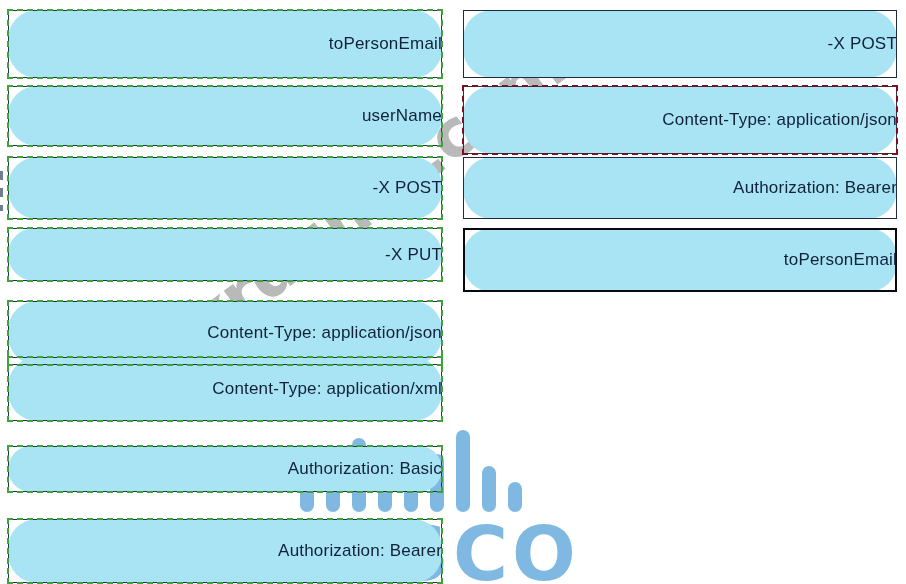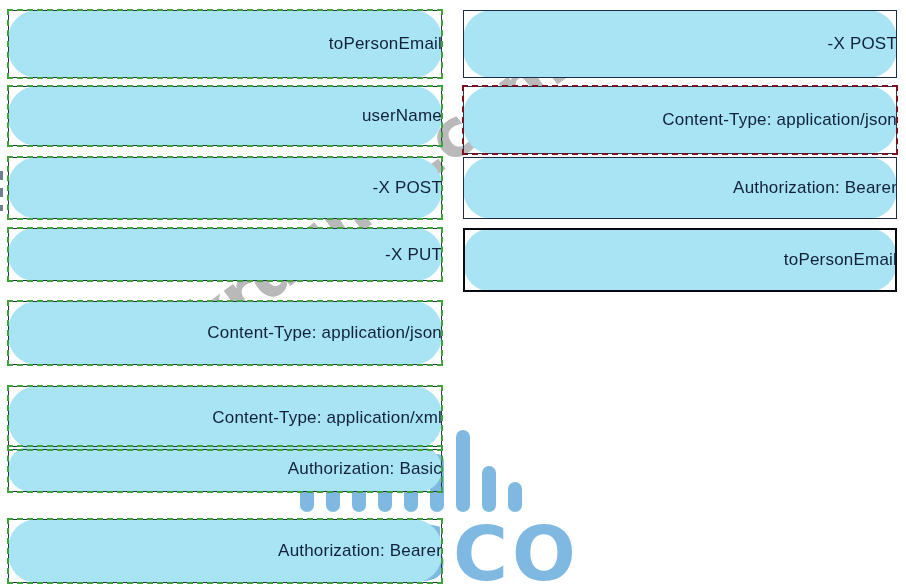--- a/index.html
+++ b/index.html
@@ -165,21 +165,21 @@
       <div class="opt-box border-green" style="top: 157px; height: 62px;">
         <span class="left-tick"></span>
         <span class="opt-label">-X POST</span>
       </div>
       <div class="opt-box border-green" style="top: 228px; height: 53px;">
         <span class="opt-label">-X PUT</span>
       </div>
       <div class="opt-box border-green" style="top: 301px; height: 64px;">
         <span class="opt-label">Content-Type: application/json</span>
       </div>
-      <div class="opt-box border-green" style="top: 386px; height: 64px;">
+      <div class="opt-box border-green" style="top: 357px; height: 64px;">
         <span class="opt-label">Content-Type: application/xml</span>
       </div>
       <div class="opt-box border-green" style="top: 446px; height: 46px;">
         <span class="opt-label">Authorization: Basic</span>
       </div>
       <div class="opt-box border-green" style="top: 519px; height: 64px;">
         <span class="opt-label">Authorization: Bearer</span>
       </div>
     </div>
 

